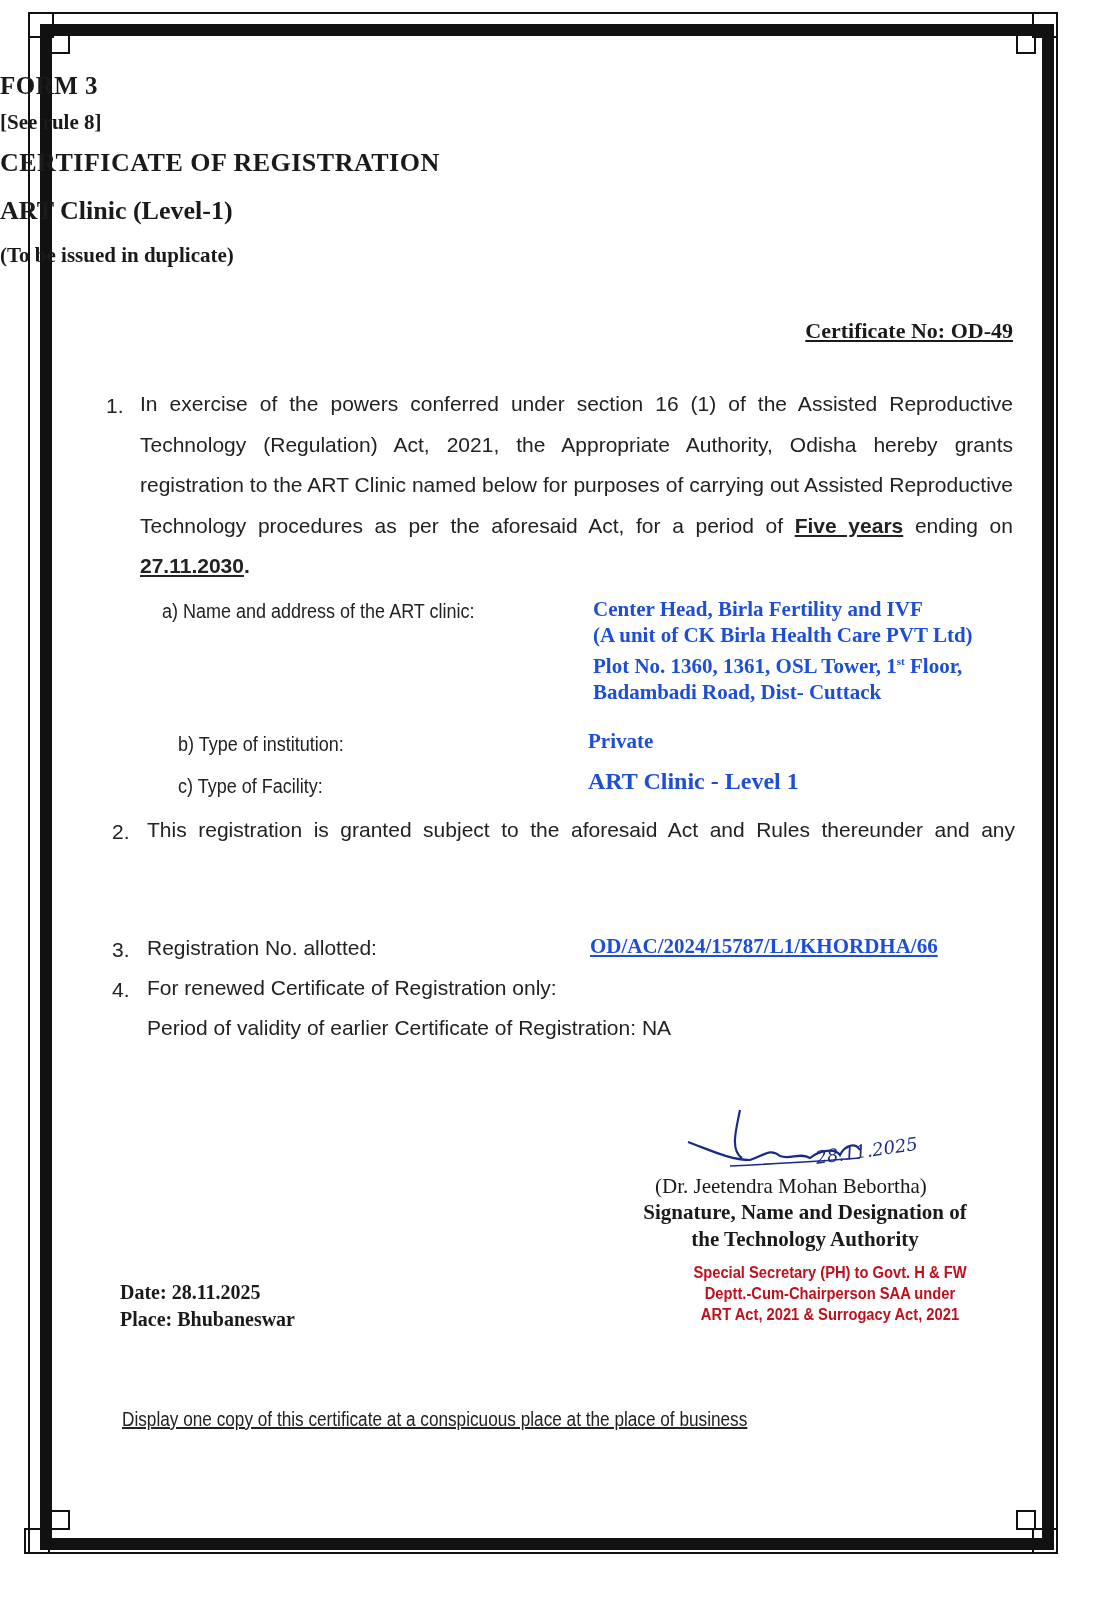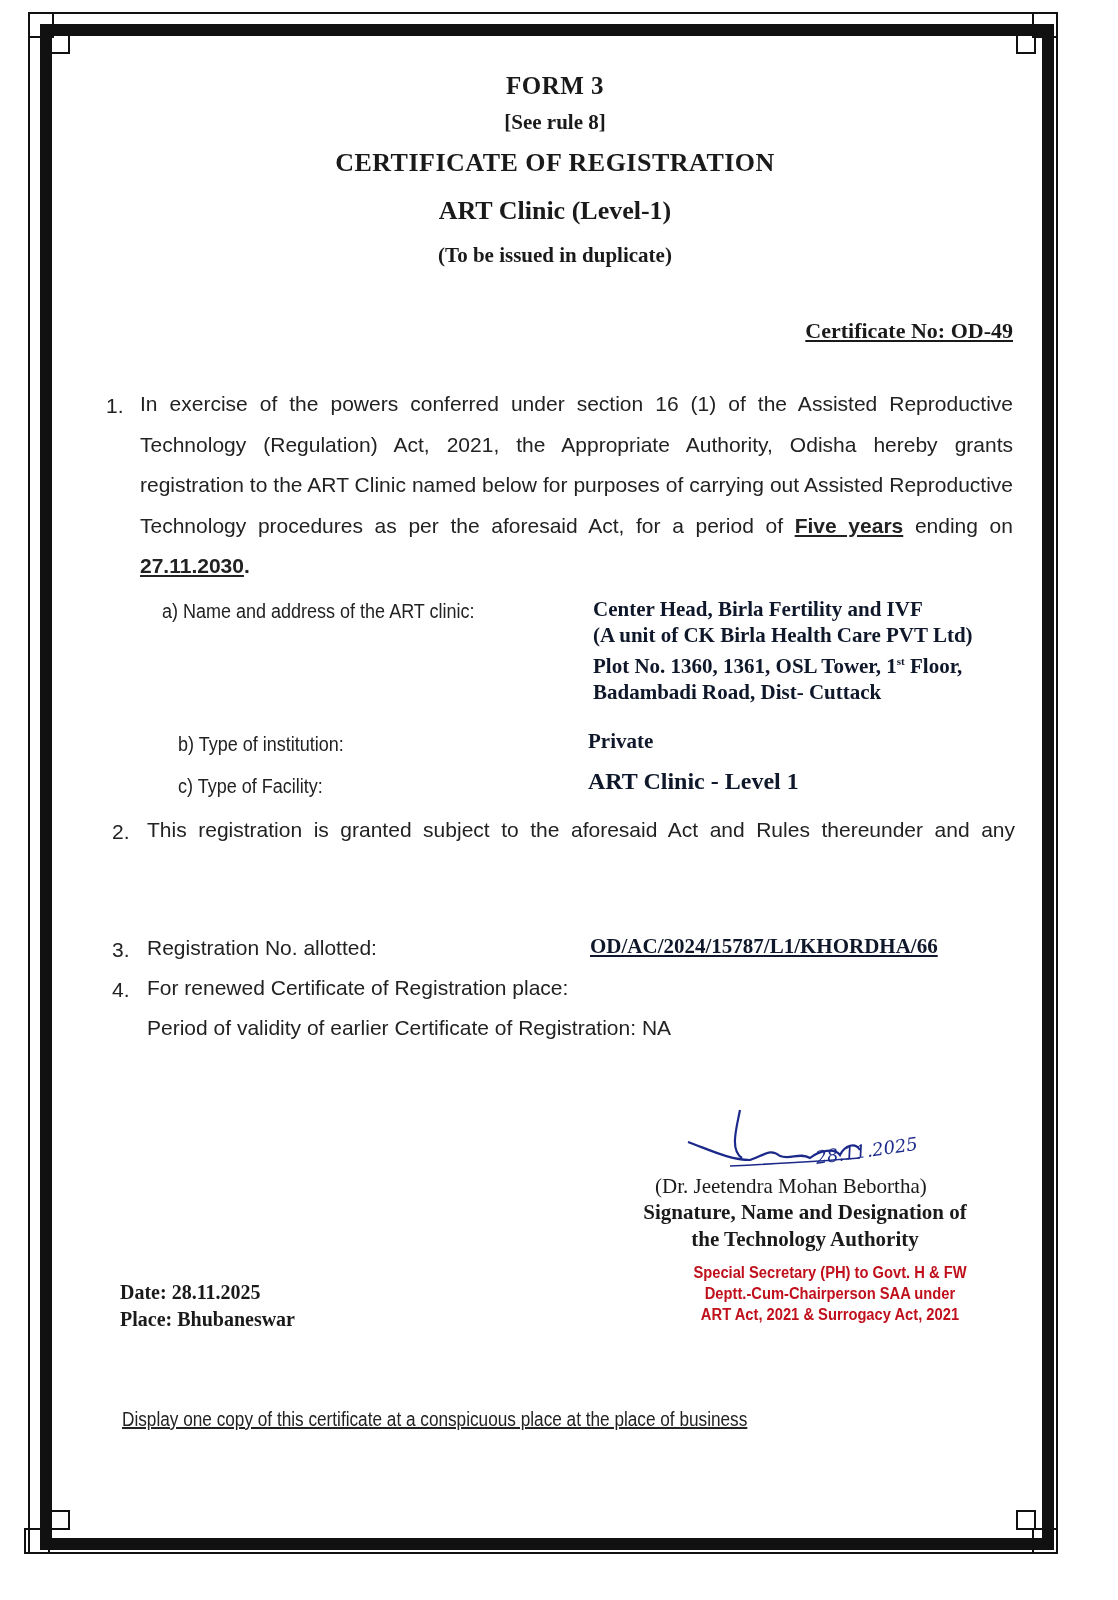--- a/index.html
+++ b/index.html
@@ -1,32 +1,32 @@
 <!DOCTYPE html>
 <html><head>
 <meta charset="utf-8">
 <style>
   html, body { margin:0; padding:0; background:#ffffff; }
   body { width:1118px; height:1600px; position:relative; overflow:hidden; color:#1a1a1a; font-family:"Liberation Serif", serif; }
   .frame-thick { position:absolute; left:40px; top:24px; width:990px; height:1502px; border:12px solid #111; }
   .frame-thin { position:absolute; left:28px; top:12px; width:1026px; height:1538px; border:2px solid #111; }
   .corner { position:absolute; width:22px; height:22px; border:2px solid #111; background:transparent; }
   .corner.b { width:16px; height:16px; }
-  .c { position:absolute; text-align:center; left:0; width:1110px; }
+  .c { position:absolute; text-align:left; left:0; width:1110px; }
   .title1 { top:72px; font-size:25px; font-weight:bold; letter-spacing:0.5px; }
   .title2 { top:110px; font-size:21px; font-weight:bold; }
   .title3 { top:148px; font-size:26px; font-weight:bold; letter-spacing:0.5px; }
   .title4 { top:196px; font-size:26px; font-weight:bold; }
   .title5 { top:243px; font-size:21px; font-weight:bold; }
   .certno { position:absolute; right:105px; top:318px; font-size:22px; font-weight:bold; text-decoration:underline; }
   .para { position:absolute; font-family:"Liberation Sans", sans-serif; font-stretch:condensed; font-size:21px; color:#222; }
   .num { position:absolute; font-size:21px; font-family:"Liberation Sans", sans-serif; color:#222; }
   .u { text-decoration:underline; font-weight:bold; }
   .lbl { position:absolute; font-family:"Liberation Sans", sans-serif; font-size:20px; color:#222; transform:scaleX(0.9); transform-origin:left top; }
-  .val { position:absolute; font-family:"Liberation Serif", serif; font-weight:bold; font-size:21px; line-height:26px; color:#0f172a; }
+  .val { position:absolute; font-family:"Liberation Serif", serif; font-weight:bold; font-size:21px; line-height:26px; color:#1d4ed8; }
   .sig-name { position:absolute; left:655px; top:1174px; font-size:21px; }
   .sig-desig { position:absolute; left:600px; top:1199px; width:410px; text-align:center; font-size:21px; font-weight:bold; line-height:27px; }
   .red { position:absolute; left:640px; top:1262px; width:380px; text-align:center; color:#c0101c; font-family:"Liberation Sans", sans-serif; font-weight:bold; font-size:16px; line-height:21px; transform:scaleX(0.92); }
   .dateplace { position:absolute; left:120px; top:1279px; font-size:20px; font-weight:bold; line-height:27px; }
   .footer { position:absolute; left:122px; top:1408px; font-size:20px; text-decoration:underline; font-family:"Liberation Sans", sans-serif; transform:scaleX(0.86); transform-origin:left top; color:#222; }
   sup { font-size:11px; }
 </style>
 </head>
 <body>
 
@@ -74,21 +74,21 @@
 <div class="num" style="left:112px;top:820px;">2.</div>
 <div class="para" style="left:147px;top:810px;width:868px;line-height:40px;">
   <div style="text-align:justify;text-align-last:justify;">This registration is granted subject to the aforesaid Act and Rules thereunder and any</div>
 </div>
 
 <div class="num" style="left:112px;top:938px;">3.</div>
 <div class="para" style="left:147px;top:936px;">Registration No. allotted:</div>
 <div class="val" style="left:590px;top:933px;text-decoration:underline;">OD/AC/2024/15787/L1/KHORDHA/66</div>
 
 <div class="num" style="left:112px;top:978px;">4.</div>
-<div class="para" style="left:147px;top:976px;">For renewed Certificate of Registration place:</div>
+<div class="para" style="left:147px;top:976px;">For renewed Certificate of Registration only:</div>
 <div class="para" style="left:147px;top:1016px;">Period of validity of earlier Certificate of Registration: NA</div>
 
 <svg style="position:absolute;left:670px;top:1100px;" width="330" height="80">
   <path d="M70 10 C 66 30, 60 50, 72 58 M18 42 C 40 50, 60 60, 80 60 C 95 55, 100 48, 110 56 C 120 60, 130 52, 140 58 C 150 50, 165 48, 170 55 C 175 45, 185 42, 190 50" fill="none" stroke="#1b2a8a" stroke-width="2.2"></path>
   <path d="M60 66 C 100 64, 140 62, 190 58" fill="none" stroke="#1b2a8a" stroke-width="1.6"></path>
 </svg>
 <div style="position:absolute;left:815px;top:1140px;color:#1b2a8a;font-family:'DejaVu Serif',serif;font-style:italic;font-size:18px;transform:rotate(-8deg);">28.11.2025</div>
 
 <div class="sig-name">(Dr. Jeetendra Mohan Bebortha)</div>
 <div class="sig-desig">

